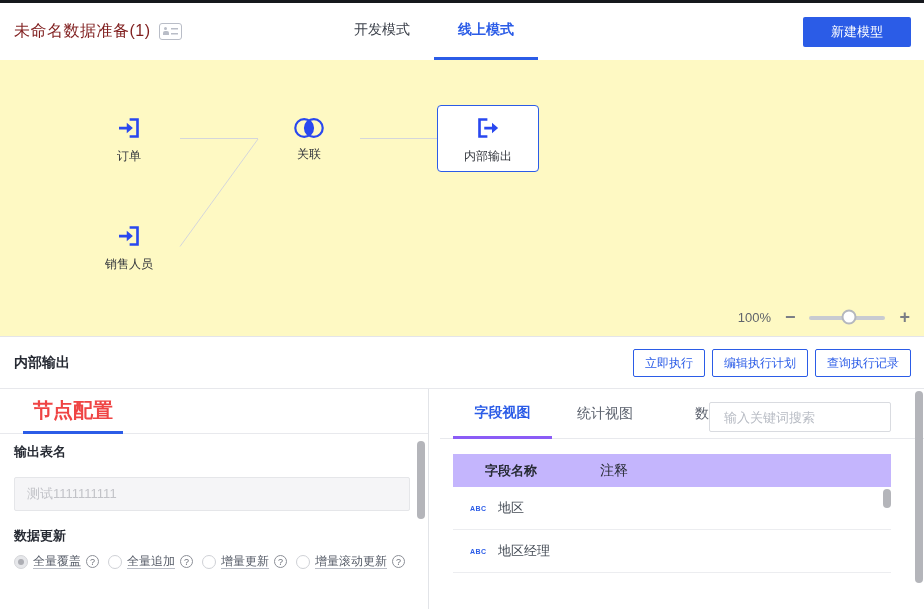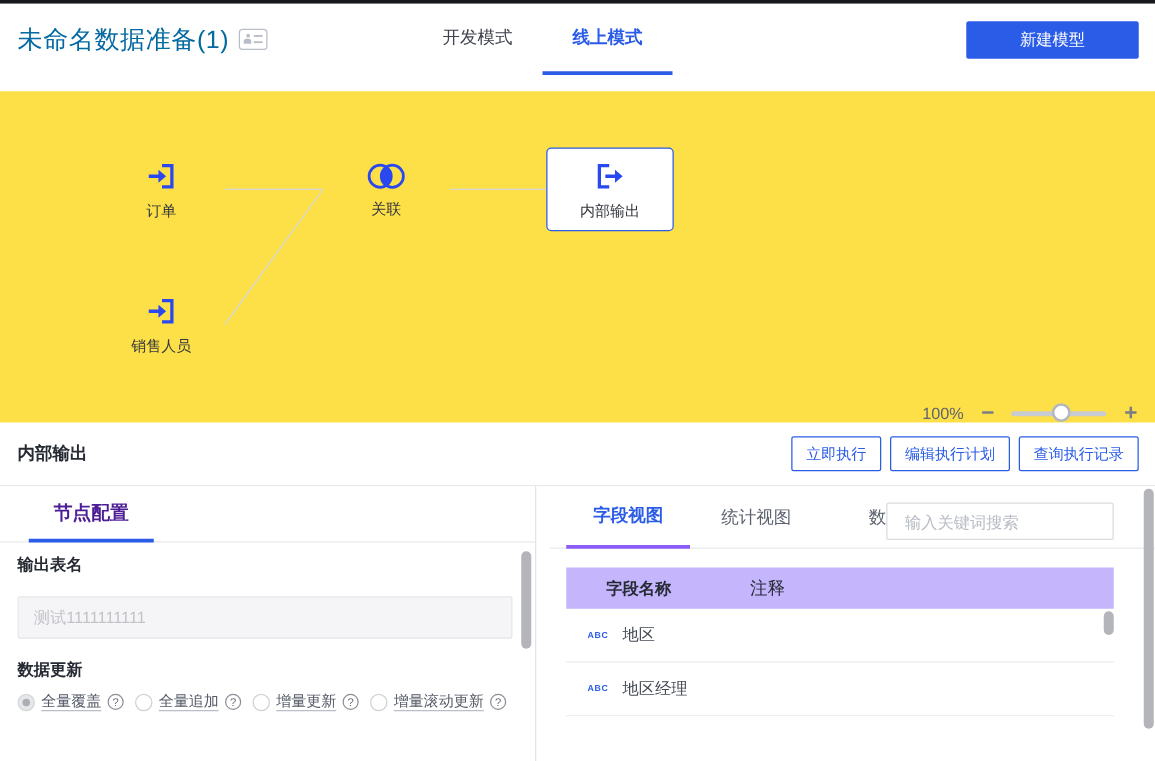--- a/index.html
+++ b/index.html
@@ -5,34 +5,34 @@
   * { margin:0; padding:0; box-sizing:border-box; }
   html,body { width:924px; height:609px; background:#fff; font-family:"Liberation Sans", sans-serif; overflow:hidden; }
   #app { position:relative; width:924px; height:609px; background:#fff; overflow:hidden; }
 
   
   #topbar { position:absolute; left:0; top:0; width:924px; height:3px; background:#16181d; }
 
   
   #header { position:absolute; left:0; top:3px; width:924px; height:57px; background:#fff; }
   .hdr-title-wrap { position:absolute; left:14px; top:0; height:57px; display:flex; align-items:center; gap:8px; }
-  .hdr-title { font-size:20px; color:#0369a1; letter-spacing:.5px; }
+  .hdr-title { font-size:16px; color:#7f1d1d; letter-spacing:.5px; }
   .idcard { width:23px; height:17px; border:1.5px solid #b9bdc7; border-radius:3px; position:relative; background:#fff; }
   .idcard .person { position:absolute; left:3px; top:3px; width:6px; height:8px; }
   .idcard .person:before { content:""; position:absolute; left:1.5px; top:0; width:3px; height:3px; border-radius:50%; background:#b9bdc7; }
   .idcard .person:after  { content:""; position:absolute; left:0; top:3.5px; width:6px; height:4px; border-radius:2px 2px 0 0; background:#b9bdc7; }
   .idcard .lines { position:absolute; right:3px; top:4px; width:7px; height:7px;
      background:linear-gradient(#b9bdc7,#b9bdc7) 0 0/7px 1.5px no-repeat, linear-gradient(#b9bdc7,#b9bdc7) 0 4.5px/7px 1.5px no-repeat; }
   .hdr-tabs { position:absolute; left:330px; top:0; height:57px; display:flex;justify-content:flex-end; }
   .hdr-tab { height:57px; display:flex; align-items:center; padding:0 24px; font-size:14px; color:#3c414b; cursor:pointer; border-bottom:3px solid transparent; }
   .hdr-tab.active { color:#2b5ce7; font-weight:bold; border-bottom-color:#2b5ce7; }
-  .primary-btn { position:absolute; right:13px; top:50%; transform:translateY(-50%); height:30px; padding:0 43px; background:#2b5ce7; color:#fff; font-size:13px; border:none; border-radius:2px; cursor:pointer; }
-
-  
-  #canvas { position:absolute; left:0; top:60px; width:924px; height:277px; background:#fde047; border-bottom:1px solid #e4e5e9;margin-top:13px; }
+  .primary-btn { position:absolute; right:13px; top:50%; transform:translateY(-50%); height:30px; padding:0 28px; background:#2b5ce7; color:#fff; font-size:13px; border:none; border-radius:2px; cursor:pointer; }
+
+  
+  #canvas { position:absolute; left:0; top:60px; width:924px; height:277px; background:#fef9c3; border-bottom:1px solid #e4e5e9; }
   #wires { position:absolute; left:0; top:0; width:924px; height:277px; }
   .node { position:absolute; width:102px; height:67px; display:flex; flex-direction:column; align-items:center; justify-content:center; gap:5px; cursor:pointer; }
   .node.selected { border:1px solid #2b5ce7; background:#fff; border-radius:4px; }
   .node-label { font-size:12px; color:#33363d; }
   .node-icon { display:block; }
 
   .zoom-bar { position:absolute; right:14px; bottom:10px; display:flex; align-items:center; gap:14px; }
   .zoom-level { font-size:13px; color:#60646c; }
   .zoom-btn { font-size:18px; color:#7a7d85; font-weight:bold; cursor:pointer; line-height:1; }
   .slider { position:relative; width:76px; height:15px; cursor:pointer; }
@@ -43,21 +43,21 @@
   #actionbar { position:absolute; left:0; top:338px; width:924px; height:51px; background:#fff; border-bottom:1px solid #e7e8ec; }
   .ab-title { position:absolute; left:14px; top:50%; transform:translateY(-50%); font-size:14px; font-weight:bold; color:#262a33; }
   .ab-btns { position:absolute; right:13px; top:50%; transform:translateY(-50%); display:flex; gap:7px; }
   .ghost-btn { height:28px; padding:0 11px; background:#fff; border:1px solid #2b5ce7; color:#2b5ce7; font-size:12px; border-radius:2px; cursor:pointer; }
 
   
   #bottom { position:absolute; left:0; top:389px; width:924px; height:220px; background:#fff; }
 
   #config-panel { position:absolute; left:0; top:0; width:429px; height:220px; border-right:1px solid #e2e4e8; }
   .cfg-tabrow { position:relative; height:45px; border-bottom:1px solid #e8e9ed; }
-  .cfg-tab { position:absolute; left:23px; top:0; width:100px; height:45px; display:flex; align-items:center; justify-content:center; font-size:15px; font-weight:bold; color:#4c1d95; border-bottom:3px solid #2b5ce7; cursor:pointer; }
+  .cfg-tab { position:absolute; left:23px; top:0; width:100px; height:45px; display:flex; align-items:center; justify-content:center; font-size:20px; font-weight:bold; color:#ef4444; border-bottom:3px solid #2b5ce7; cursor:pointer; }
   .cfg-label { position:absolute; left:14px; font-size:13px; font-weight:bold; color:#262a33; }
   .cfg-input { position:absolute; left:14px; top:88px; width:396px; height:34px; background:#f5f5f7; border:1px solid #e5e6e9; border-radius:2px; color:#c2c3c8; font-size:13px; padding:0 12px; font-family:"Liberation Sans", sans-serif; }
   .radio-row { position:absolute; left:14px; top:164px; display:flex; align-items:center; gap:9px; white-space:nowrap; }
   .radio-item { display:flex; align-items:center; gap:5px; cursor:pointer; }
   .radio-circle { width:14px; height:14px; border-radius:50%; border:1px solid #cfd1d6; background:#fff; position:relative; flex:none; }
   .radio-circle.checked-disabled { background:#e6e7ea; border-color:#d4d5d9; }
   .radio-circle.checked-disabled:after { content:""; position:absolute; left:3px; top:3px; width:6px; height:6px; border-radius:50%; background:#adaeb4; }
   .radio-label { font-size:12px; color:#545a66; text-decoration:underline; text-decoration-color:#b9bdc6; text-underline-offset:3px; }
   .help-icon { width:13px; height:13px; border:1px solid #8c8f97; border-radius:50%; color:#6a6e77; font-size:9px; display:flex; align-items:center; justify-content:center; flex:none; cursor:pointer; }
 

